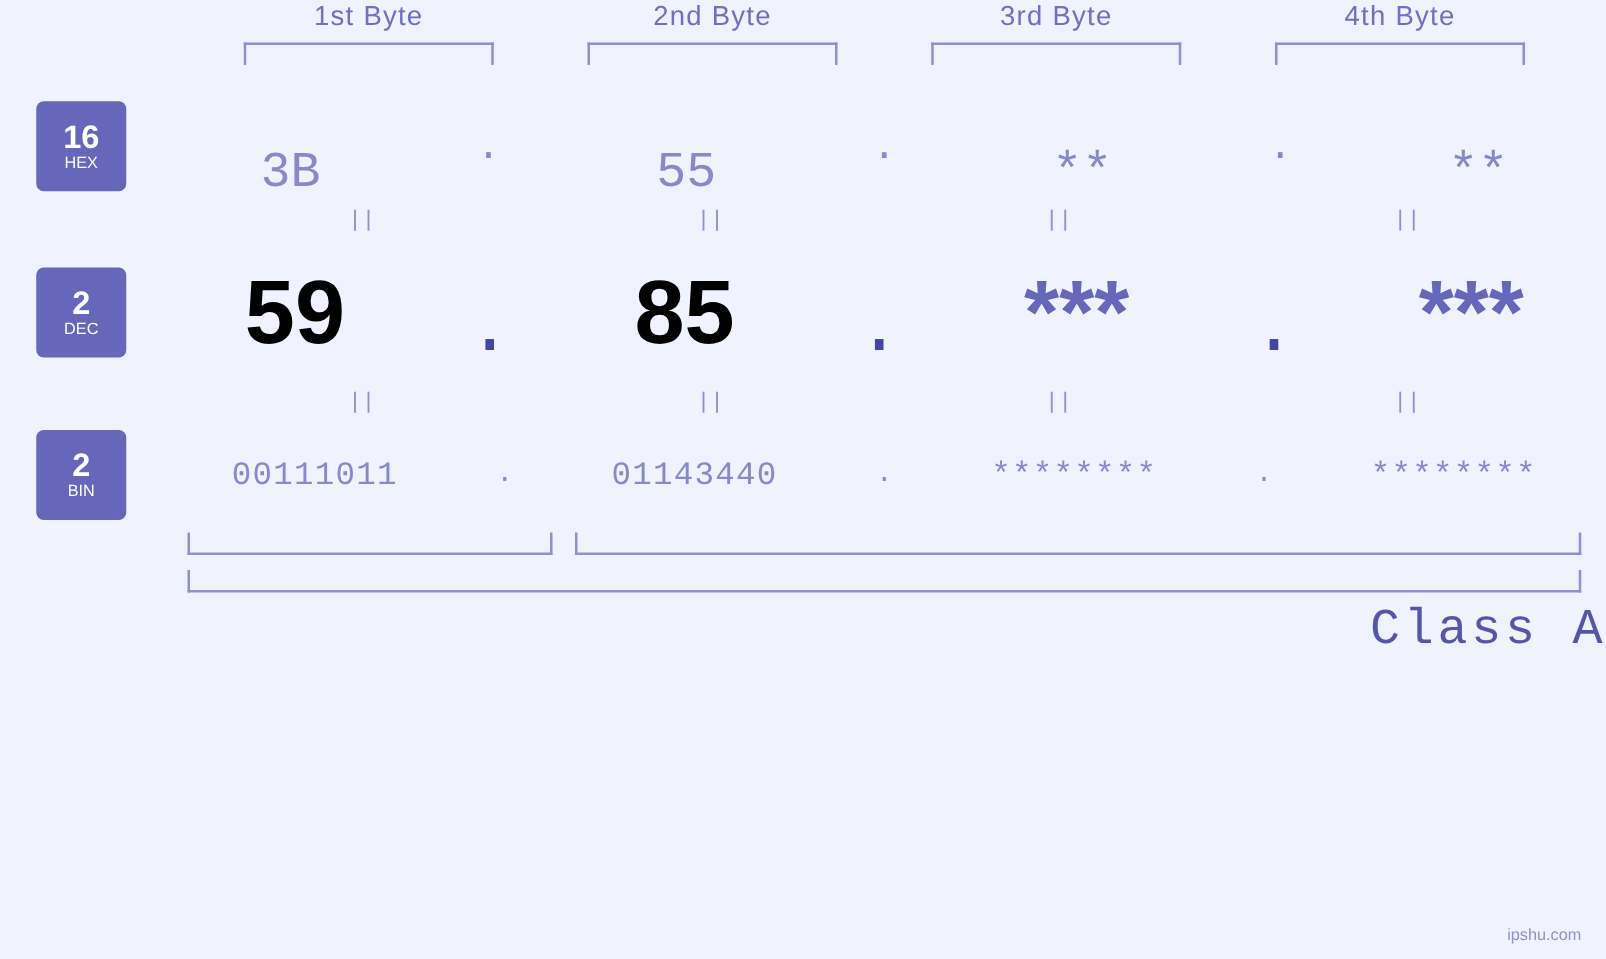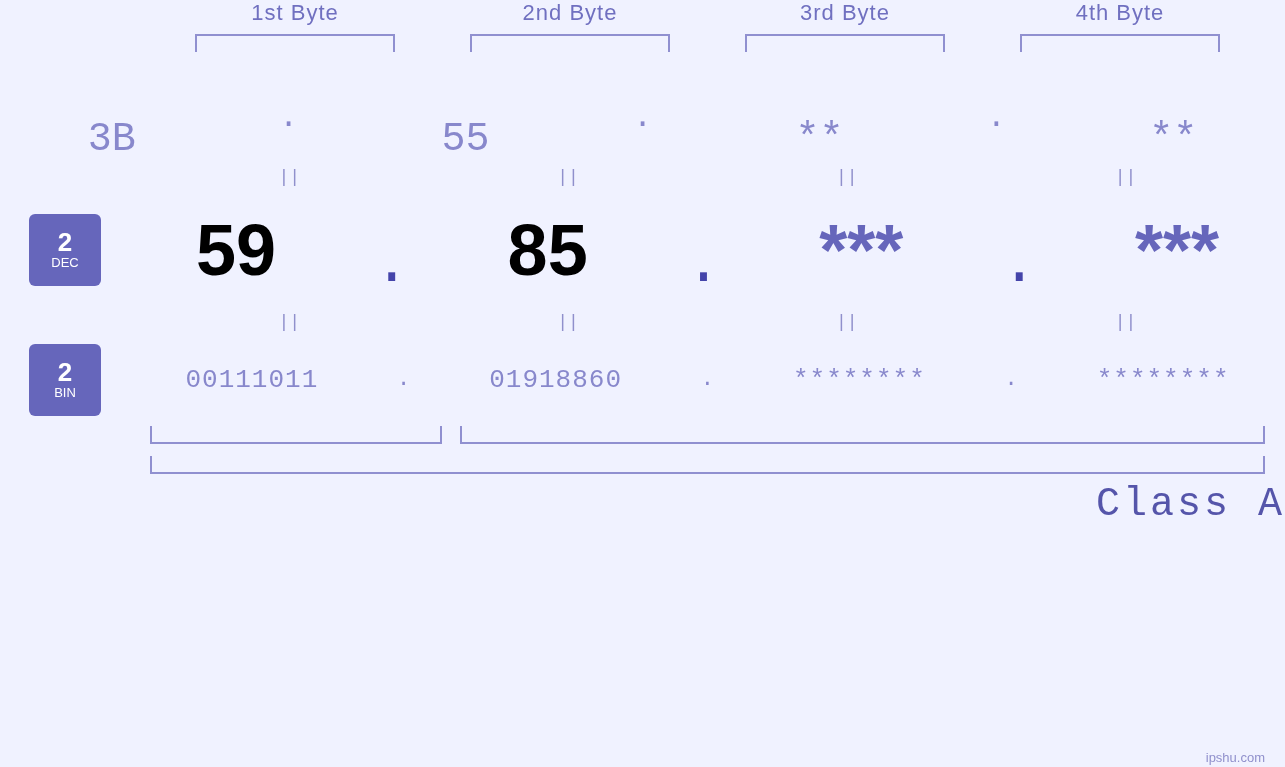--- a/index.html
+++ b/index.html
@@ -133,21 +133,21 @@
       font-size: 40px;
       font-family: 'Courier New', Courier, monospace;
       letter-spacing: 3px;
       margin-top: 8px;
       width: 100%;
     }
 
     
     .watermark {
       position: absolute;
-      bottom: 2px;
+      bottom: 12px;
       right: 20px;
       color: #9090cc;
       font-size: 13px;
       font-family: Arial, sans-serif;
     }
 
     
     .hidden-val {
       color: #8888cc;
     }
@@ -171,20 +171,26 @@
     <div class="bracket"></div>
     <div class="bracket"></div>
     <div class="bracket"></div>
     <div class="bracket"></div>
   </div>
 
   <div style="display:flex; width:1285px; flex-direction:column;">
 
     <div style="display:flex; align-items:center; width:1285px;">
 
+      <div style="width:130px; display:flex; justify-content:center;">
+        <div class="base-badge">
+          <span class="num">16</span>
+          <span class="label">HEX</span>
+        </div>
+      </div>
 
       <div style="flex:1; display:flex; align-items:center; justify-content:space-around; padding: 0 20px; height:90px;">
         <span class="hex-val">3B</span>
         <span class="hex-dot">.</span>
         <span class="hex-val">55</span>
         <span class="hex-dot">.</span>
         <span class="hex-val hidden-val">**</span>
         <span class="hex-dot">.</span>
         <span class="hex-val hidden-val">**</span>
       </div>
@@ -235,21 +241,21 @@
       <div style="width:130px; display:flex; justify-content:center;">
         <div class="base-badge">
           <span class="num">2</span>
           <span class="label">BIN</span>
         </div>
       </div>
 
       <div style="flex:1; display:flex; align-items:center; justify-content:space-around; padding:0 20px; height:85px;">
         <span class="bin-val">00111011</span>
         <span class="bin-dot">.</span>
-        <span class="bin-val">01918860</span>
+        <span class="bin-val">01143440</span>
         <span class="bin-dot">.</span>
         <span class="bin-val hidden-val">********</span>
         <span class="bin-dot">.</span>
         <span class="bin-val hidden-val">********</span>
       </div>
     </div>
 
   </div>
 
   <div style="display:flex; width:1285px; padding:0 20px 0 150px; margin-top:4px; align-items:flex-start;">

